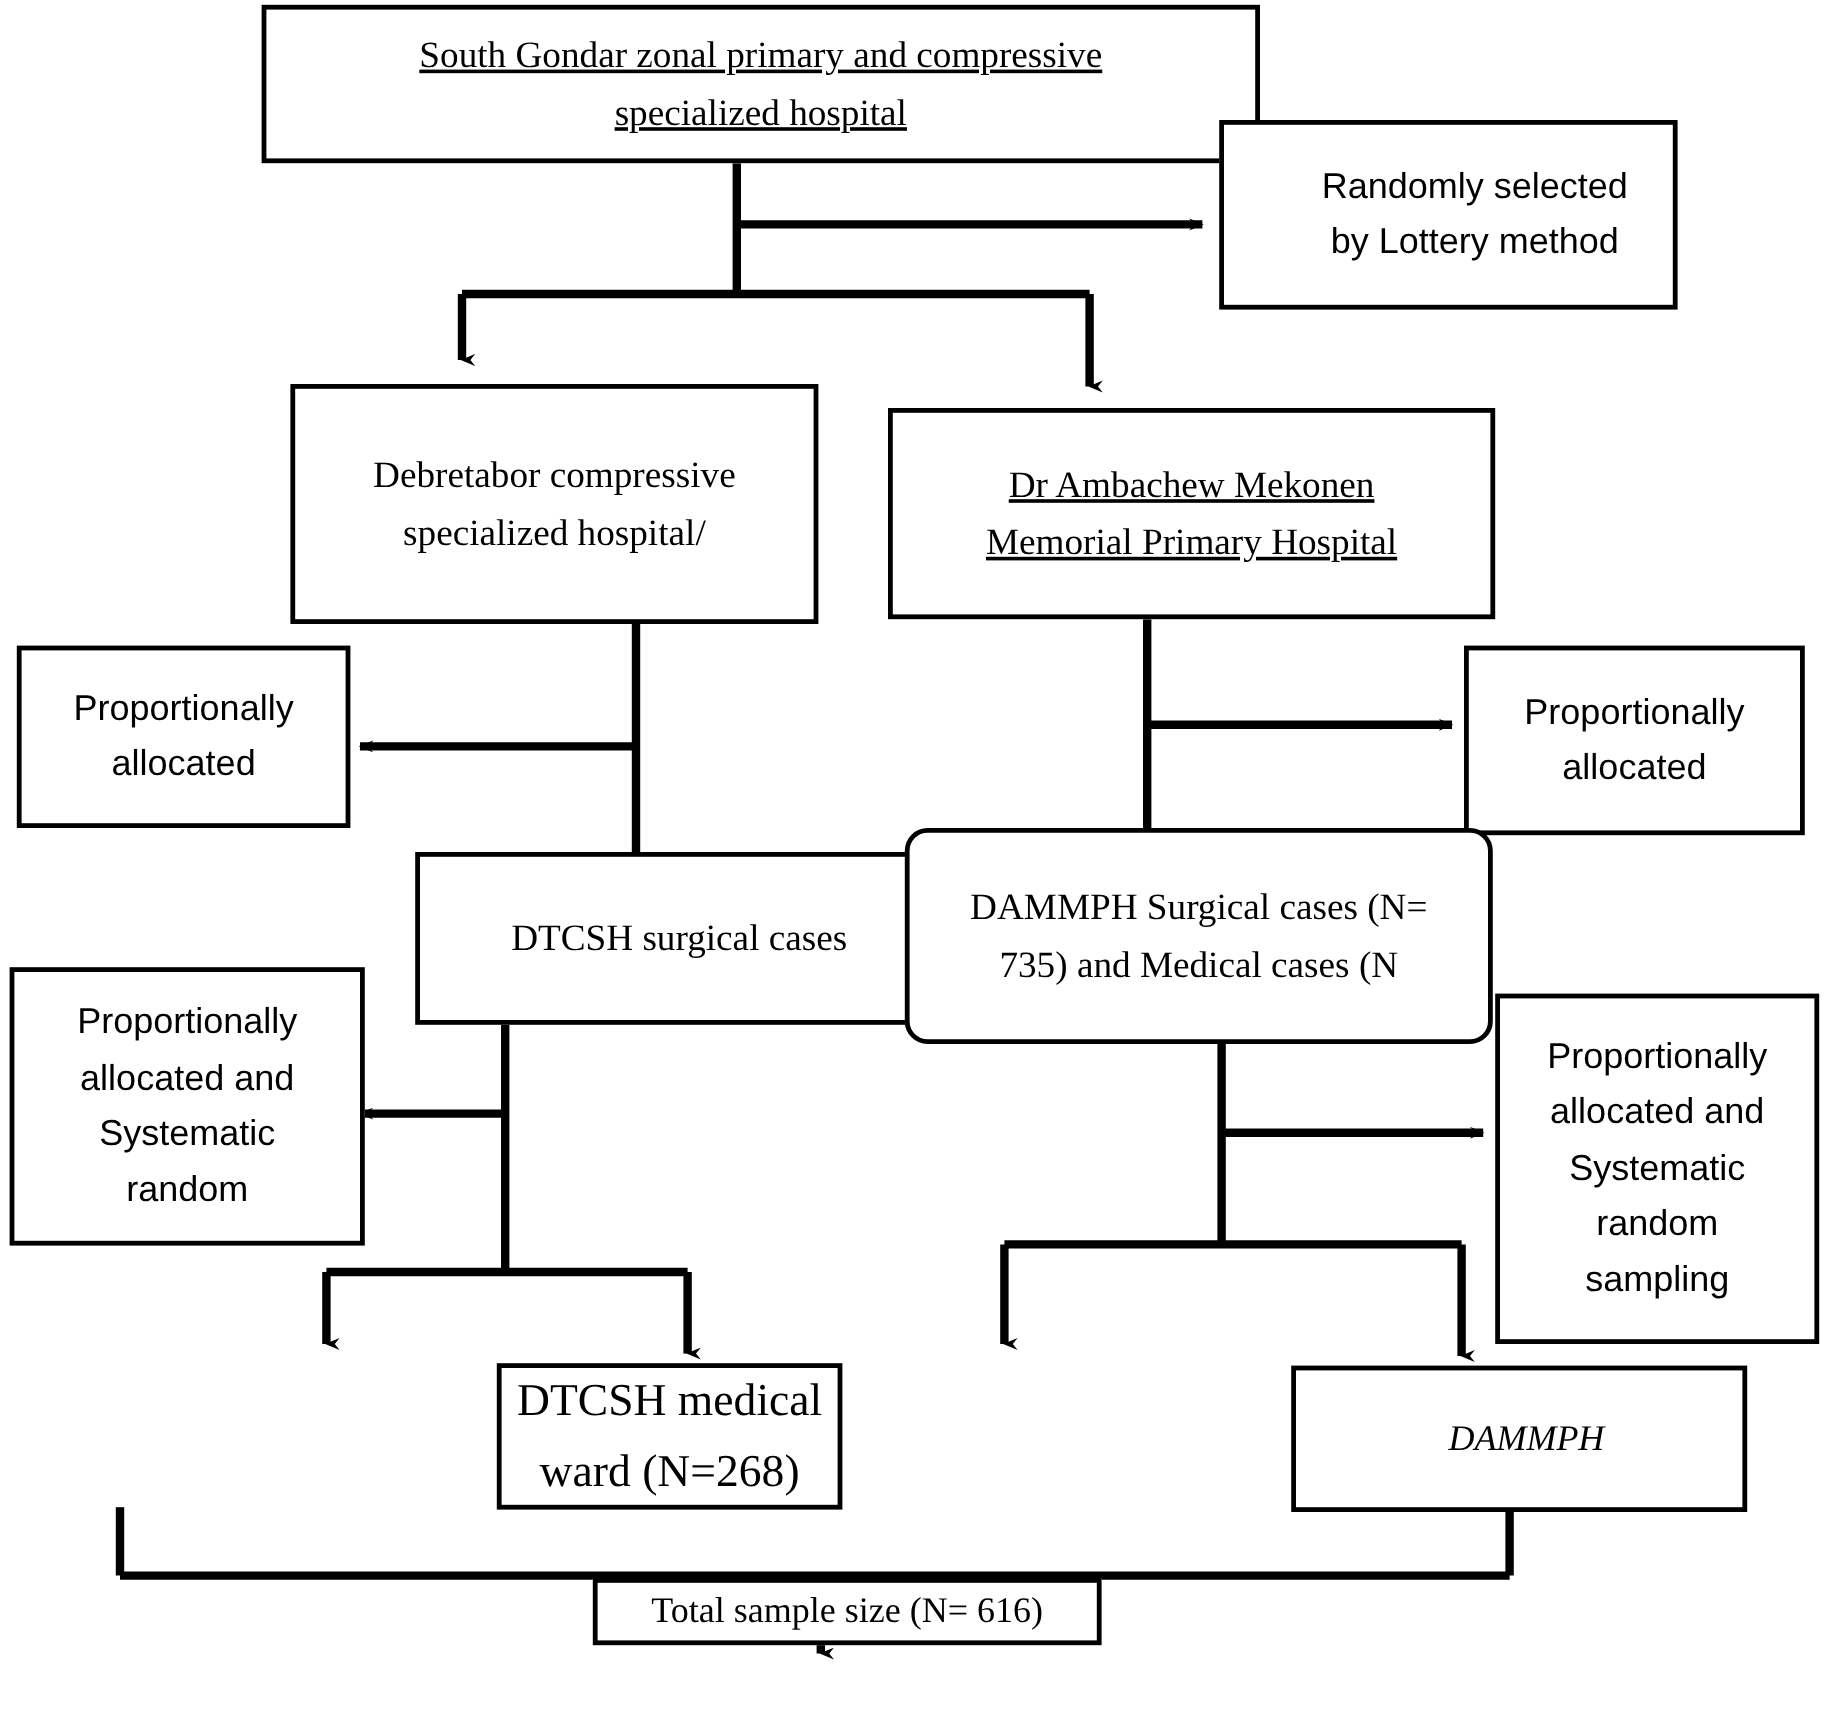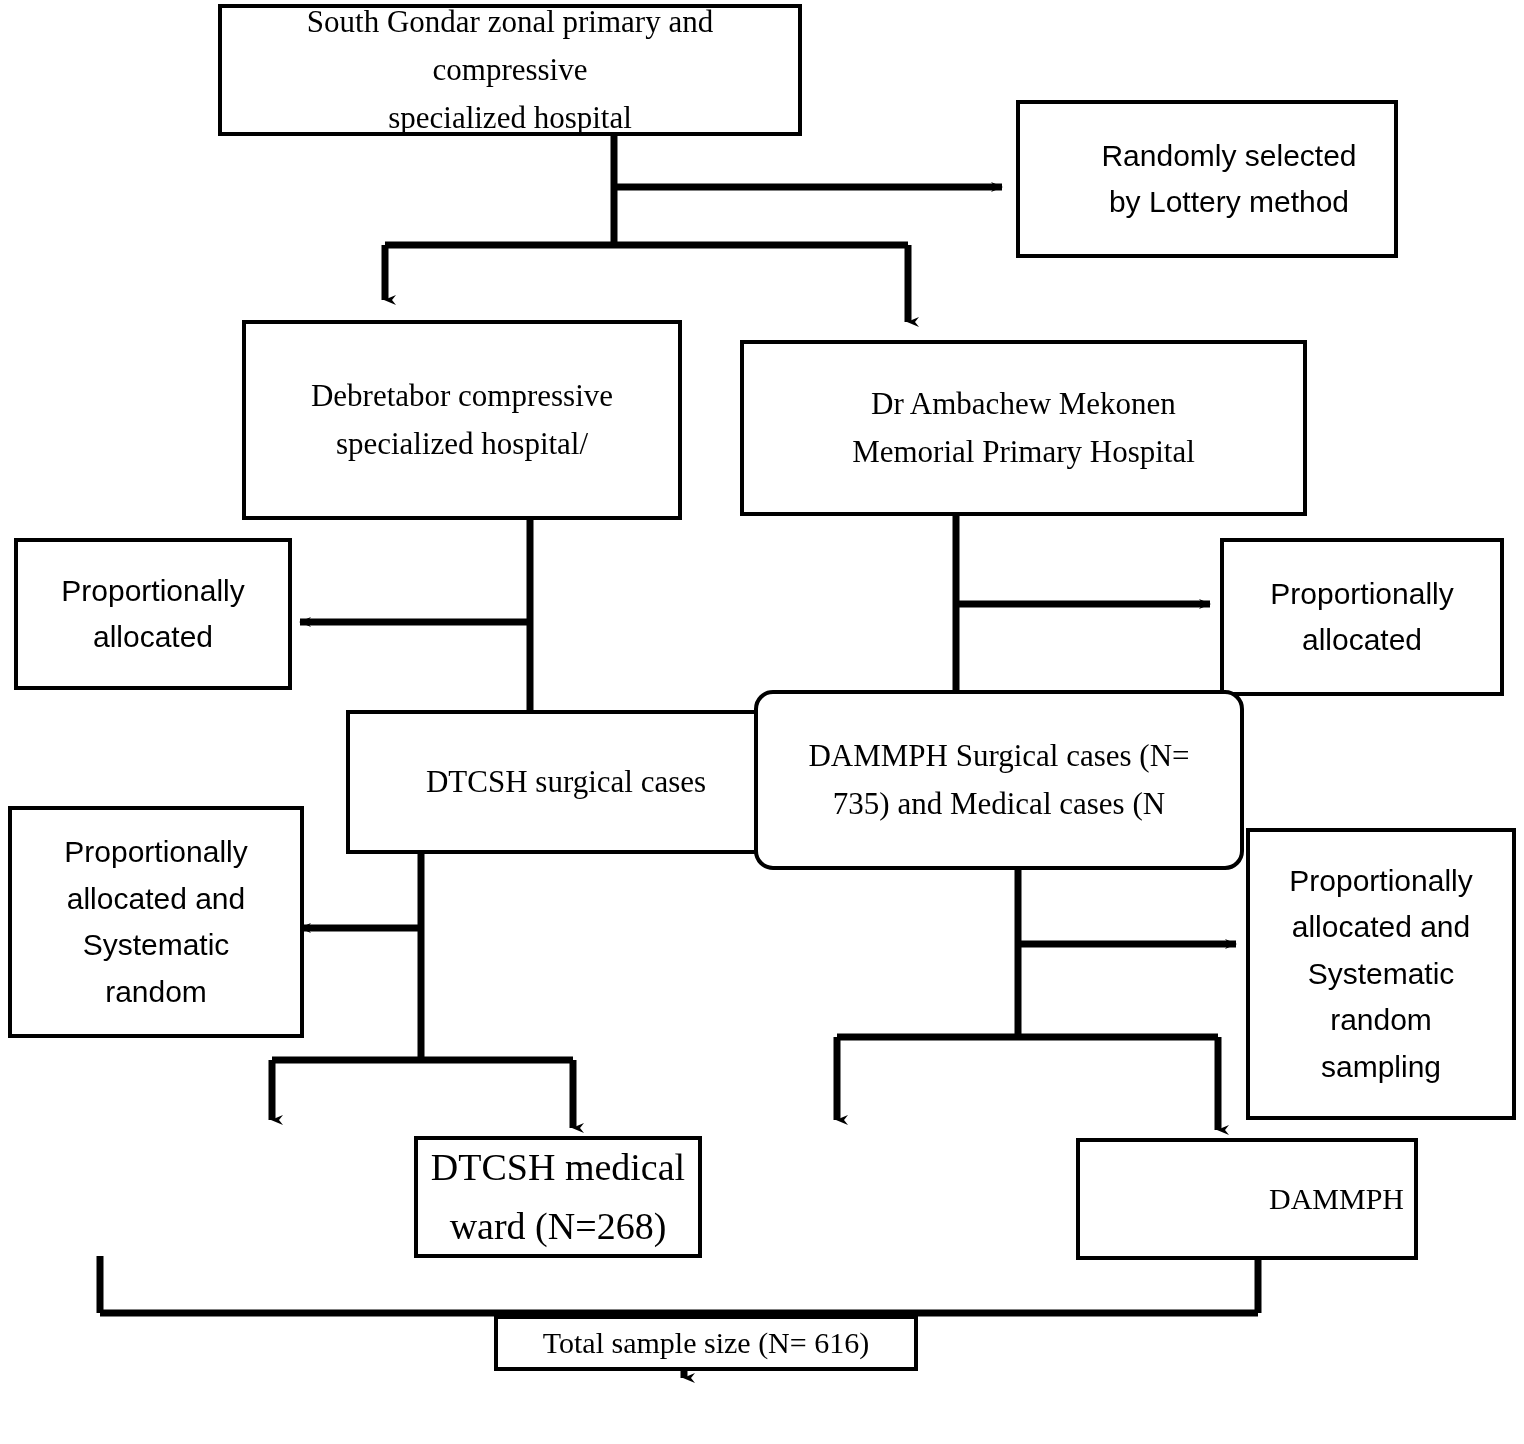--- a/index.html
+++ b/index.html
@@ -35,35 +35,35 @@
     line-height: 1.55;
     z-index: 2;
   }
   .node .txt {
     display: block;
     padding: 0 10px;
     white-space: pre-line;
   }
   .serif  { font-family: "Liberation Serif", "DejaVu Serif", serif; }
   .sans   { font-family: "Liberation Sans", "DejaVu Sans", sans-serif; }
-  .n-top       { left: 218px;  top: 4px;    width: 584px;  height: 132px; font-size: 31px; }
+  .n-top       { left: 218px;  top: 4px;    width: 832px;  height: 132px; font-size: 31px; text-decoration: underline; }
   .n-lottery   { left: 1016px; top: 100px;  width: 382px;  height: 158px; font-size: 30px; padding-left: 44px; }
   .n-dtcsh-h   { left: 242px;  top: 320px;  width: 440px;  height: 200px; font-size: 31px; }
-  .n-dammph-h  { left: 740px;  top: 340px;  width: 567px;  height: 176px; font-size: 31px; }
+  .n-dammph-h  { left: 740px;  top: 340px;  width: 506px;  height: 176px; font-size: 31px; text-decoration: underline; }
   .n-pa-left   { left: 14px;   top: 538px;  width: 278px;  height: 152px; font-size: 30px; }
   .n-pa-right  { left: 1220px; top: 538px;  width: 284px;  height: 158px; font-size: 30px; }
   .n-dtcshsc   { left: 306px;  top: 710px;  width: 440px;  height: 144px; font-size: 31px; margin-left: 40px; }
   .n-dammphsc  { left: 754px;  top: 690px;  width: 490px;  height: 180px; font-size: 31px; border-radius: 19px; }
   .n-pasr-left { left: 8px;    top: 806px;  width: 296px;  height: 232px; font-size: 30px; }
   .n-pasr-right{ left: 1246px; top: 828px;  width: 270px;  height: 292px; font-size: 30px; }
   .n-b1        { left: 38px;   top: 1128px; width: 304px;  height: 128px; font-size: 30px; }
   .n-b2        { left: 366px;  top: 1136px; width: 288px;  height: 122px; font-size: 38px; margin-left: 48px; }
   .n-b3        { left: 724px;  top: 1128px; width: 328px;  height: 130px; font-size: 30px; }
-  .n-b4        { left: 1076px; top: 1138px; width: 342px;  height: 122px; font-size: 30px;
-                 justify-content: flex-end; text-align: left; }
+  .n-b4        { left: 1076px; top: 1138px; width: 380px;  height: 122px; font-size: 30px;
+                 justify-content: center; text-align: left; font-style: italic; }
   .n-b4 .txt   { padding-left: 22px; }
   .n-total     { left: 494px;  top: 1315px; width: 424px;  height: 56px; font-size: 30px; }
 </style>
 </head>
 <body>
 
 <div id="stage">
 
   <svg class="connectors" viewBox="0 0 1524 1444" xmlns="http://www.w3.org/2000/svg">
     <defs>

